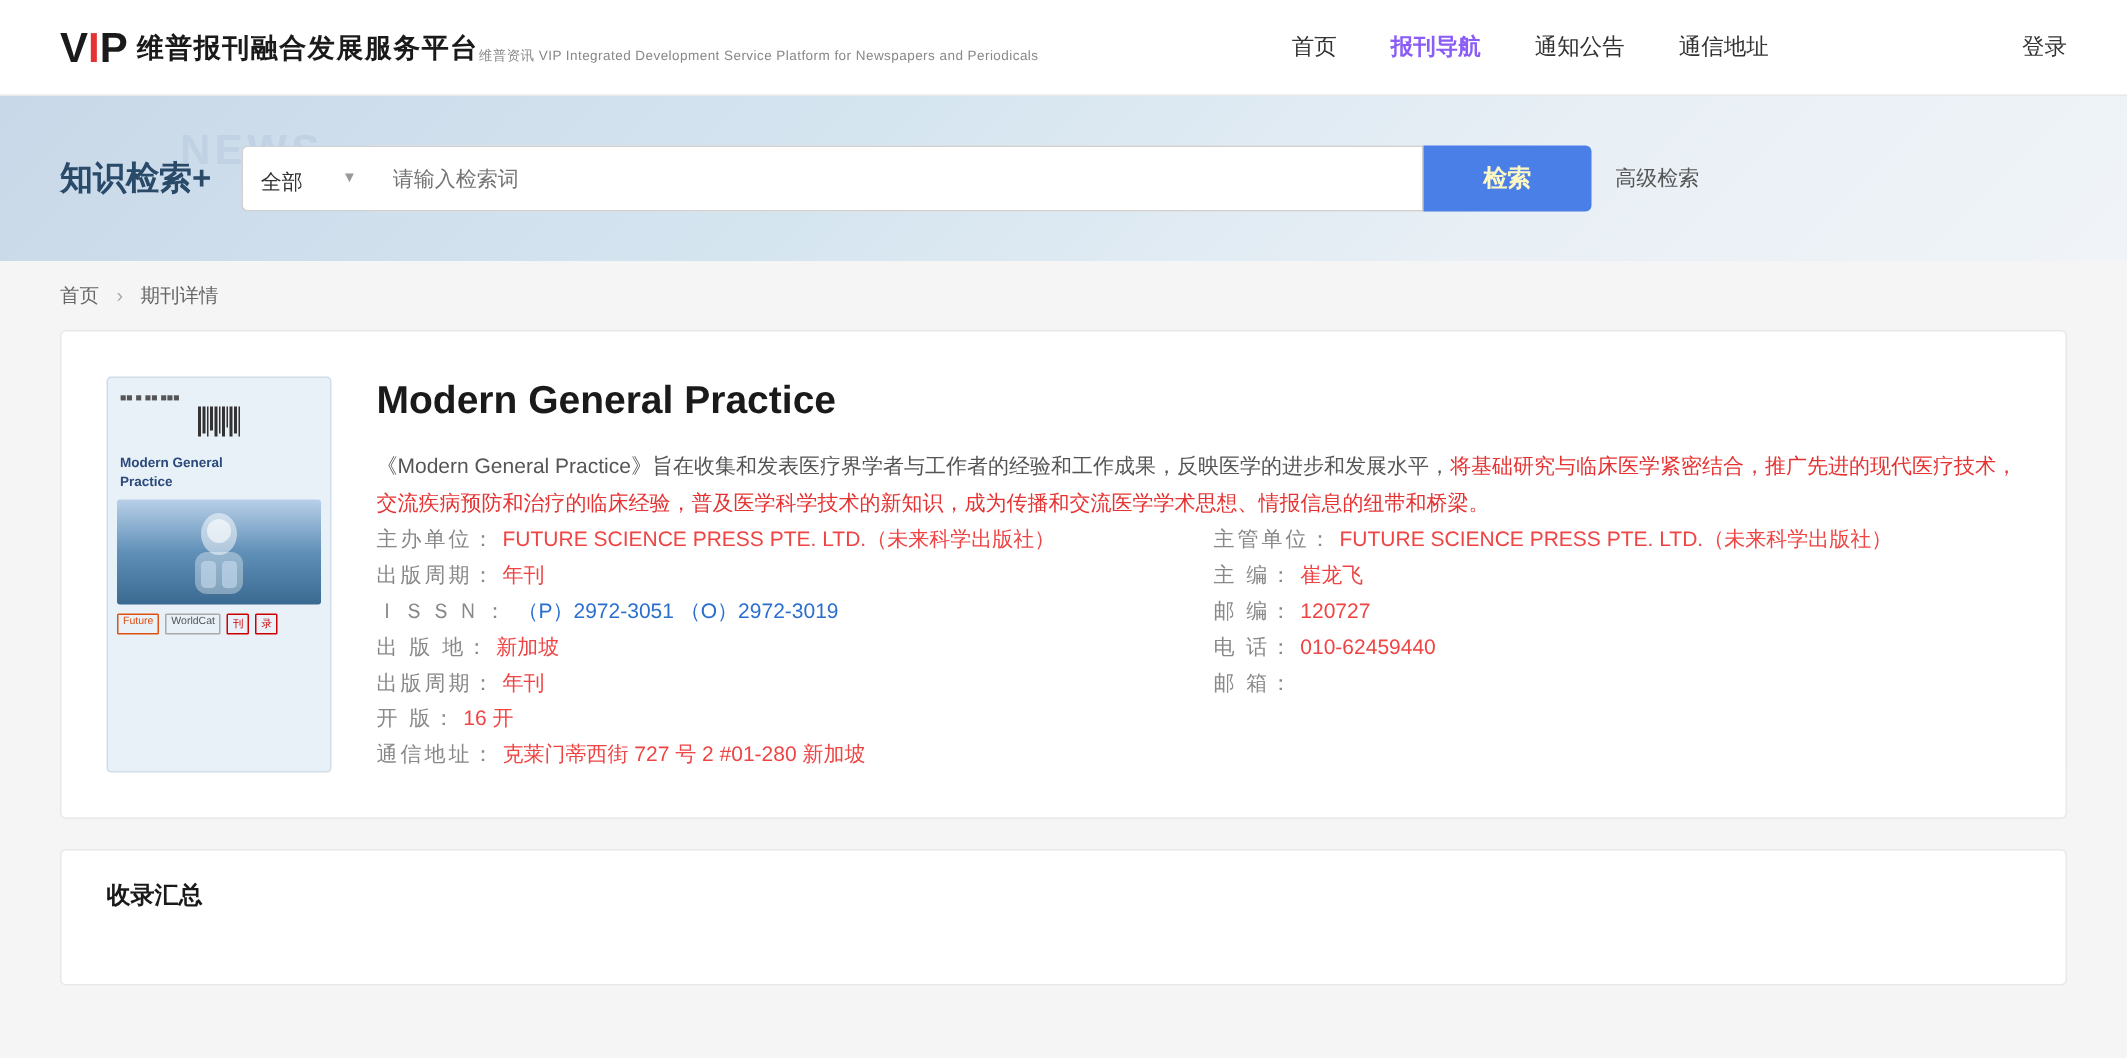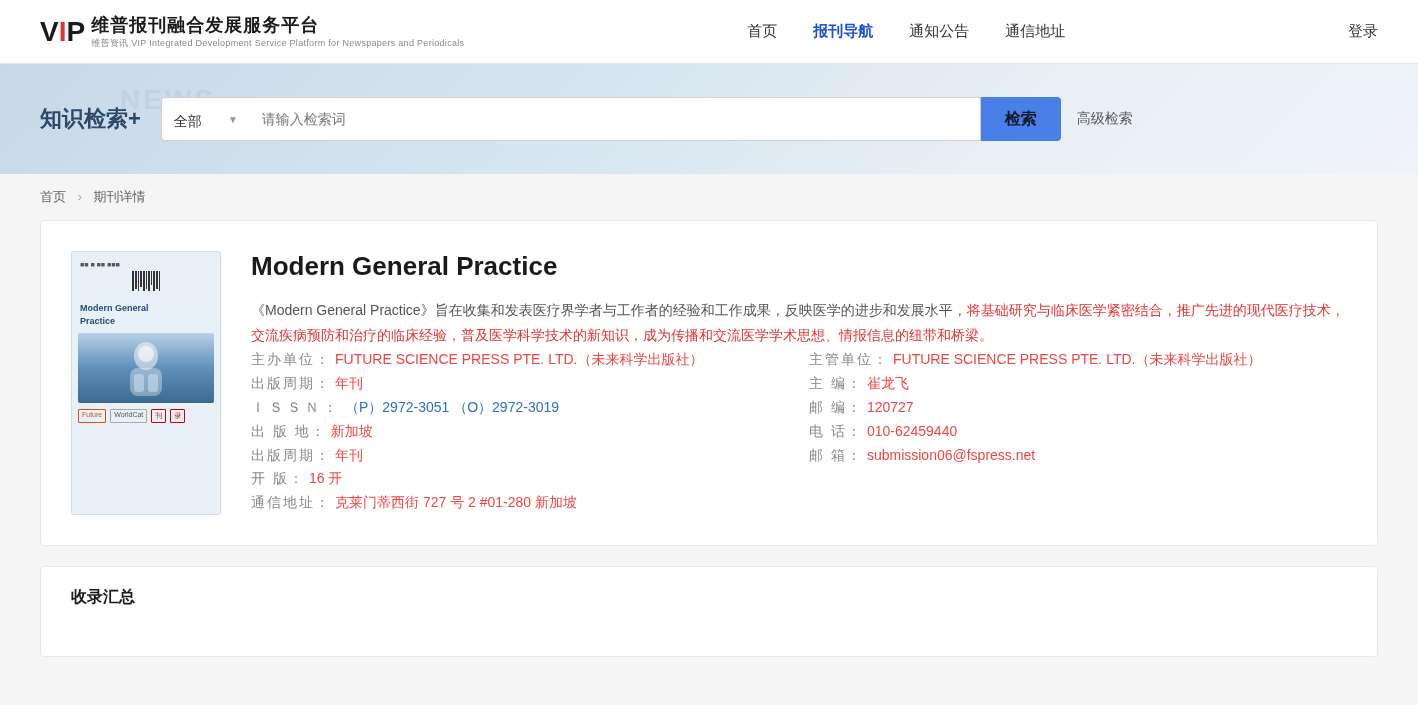--- a/index.html
+++ b/index.html
@@ -22,21 +22,21 @@
     .logo-icon {
       font-size: 28px;
       font-weight: 900;
       color: #1a1a1a;
       margin-right: 6px;
       line-height: 1;
     }
     .logo-icon span.vip-red { color: #e53333; }
     .logo-text-block {
       display: flex;
-      flex-direction: column;
+      align-items: flex-end;
     }
     .logo-main-text {
       font-size: 18px;
       font-weight: bold;
       color: #1a1a1a;
       letter-spacing: 1px;
     }
     .logo-sub-text {
       font-size: 9px;
       color: #888;
@@ -47,21 +47,21 @@
       gap: 36px;
       align-items: center;
     }
     .nav-link {
       font-size: 15px;
       color: #333;
       cursor: pointer;
       text-decoration: none;
     }
     .nav-link.active {
-      color: #1d4ed8;
+      color: #8b5cf6;
       font-weight: bold;
     }
     .login-btn {
       font-size: 15px;
       color: #333;
       cursor: pointer;
     }
 
     
     .search-banner {
@@ -129,23 +129,23 @@
       border: 1px solid #d0d0d0;
       border-left: none;
       padding: 10px 16px;
       font-size: 14px;
       height: 44px;
       outline: none;
       color: #999;
     }
     .search-btn {
       background: #4a7fe8;
-      color: #0f172a;
+      color: #fef9c3;
       border: none;
-      padding: 0 24px;
+      padding: 0 40px;
       height: 44px;
       font-size: 16px;
       font-weight: bold;
       cursor: pointer;
       border-radius: 0 4px 4px 0;
       white-space: nowrap;
     }
     .advanced-search {
       margin-left: 16px;
       font-size: 14px;
@@ -467,21 +467,20 @@
             <div class="info-row">
               <span class="info-label">邮    编：</span>
               <span class="info-value">120727</span>
             </div>
             <div class="info-row">
               <span class="info-label">电    话：</span>
               <span class="info-value">010-62459440</span>
             </div>
             <div class="info-row">
               <span class="info-label">邮    箱：</span>
-              <span class="info-value">submission06@fspress.net</span>
             </div>
           </div>
         </div>
       </div>
     </div>
   </div>
 
   <div class="collection-section">
     <div class="collection-header">
       <span class="collection-title">收录汇总</span>

